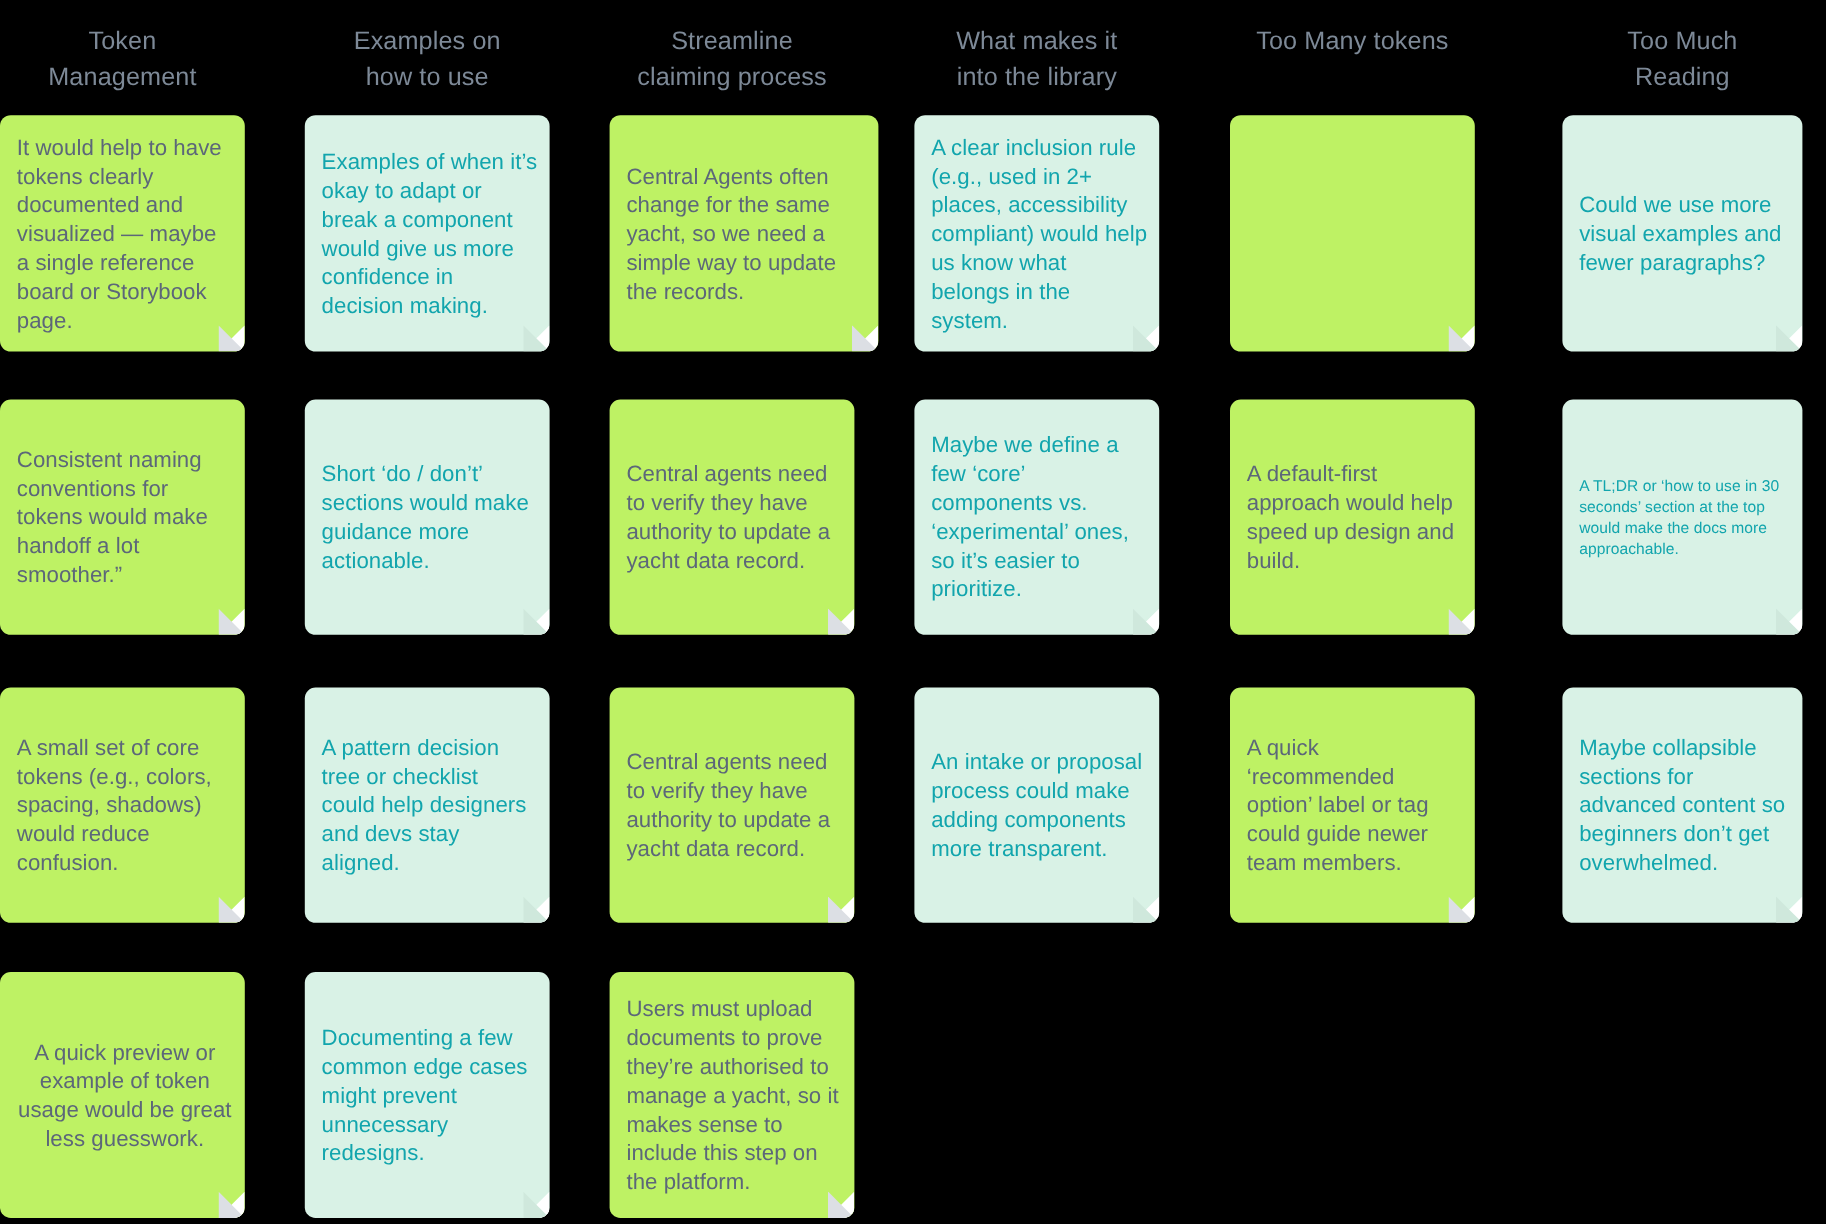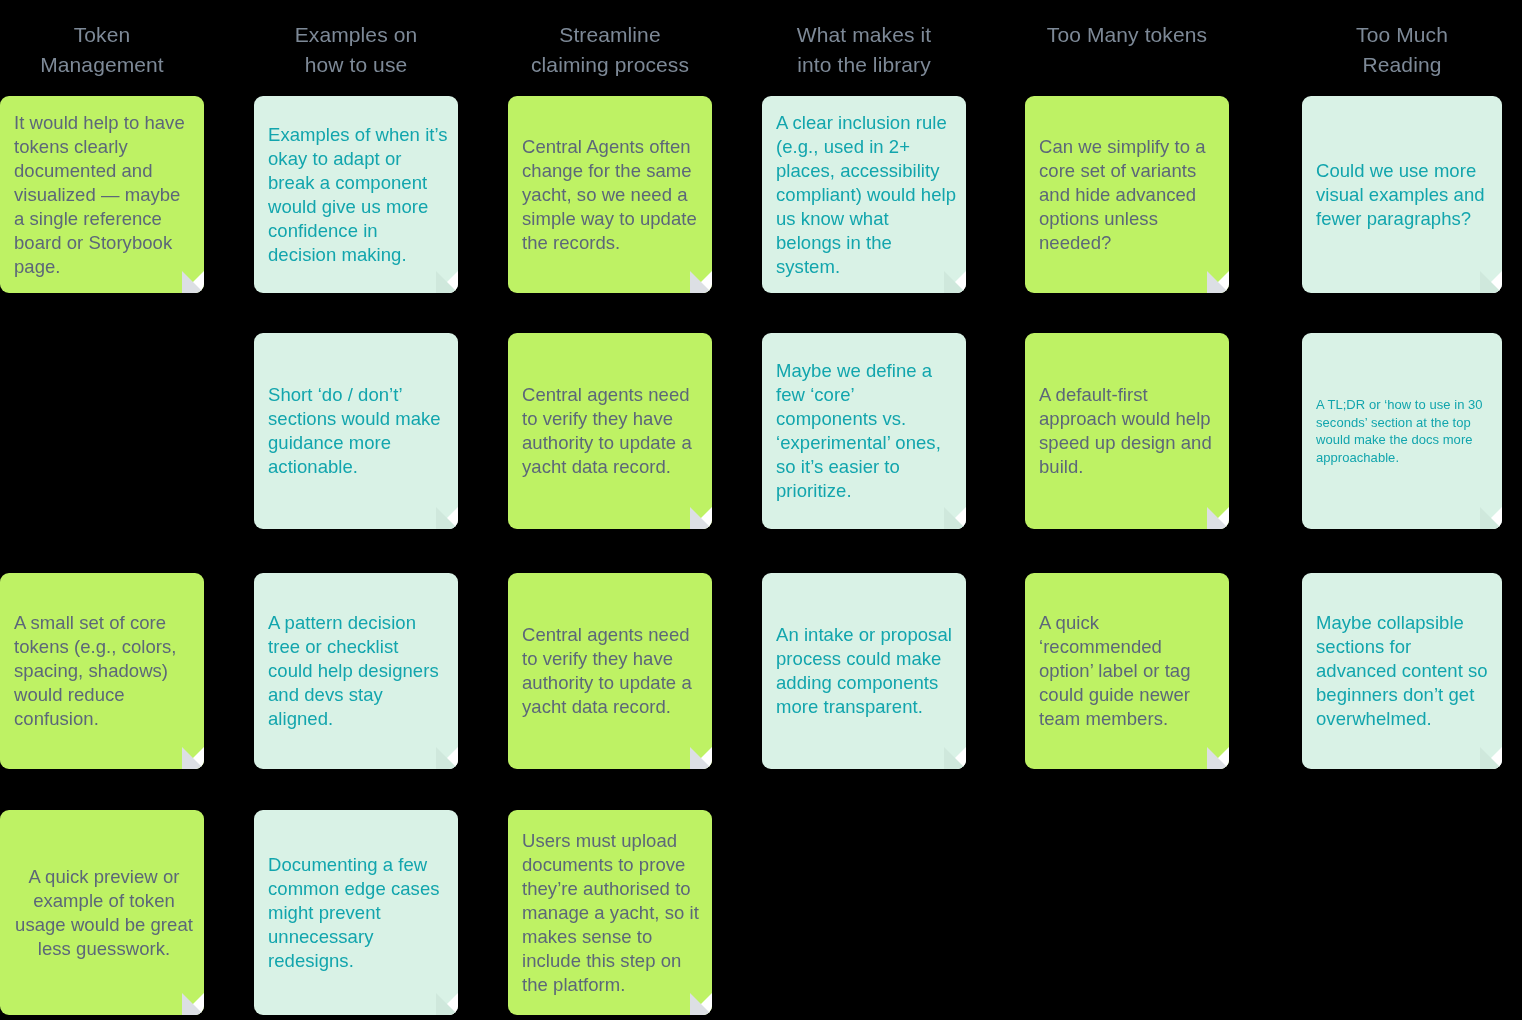--- a/index.html
+++ b/index.html
@@ -106,20 +106,27 @@
       <div class="column-header">Token
 Management</div>
     </div>
     <div class="card gray" style="left: 0px; top: 96px; width: 204px; height: 197px;">
       <div class="inner">It would help to have tokens clearly documented and visualized — maybe a single reference board or Storybook page.</div>
       <div class="fold">
         <div class="tri-back"></div>
         <div class="tri-front"></div>
       </div>
     </div>
+    <div class="card gray" style="left: 0px; top: 333px; width: 204px; height: 196px;">
+      <div class="inner">Consistent naming conventions for tokens would make handoff a lot smoother.”</div>
+      <div class="fold">
+        <div class="tri-back"></div>
+        <div class="tri-front"></div>
+      </div>
+    </div>
     <div class="card gray" style="left: 0px; top: 573px; width: 204px; height: 196px;">
       <div class="inner">A small set of core tokens (e.g., colors, spacing, shadows) would reduce confusion.</div>
       <div class="fold">
         <div class="tri-back"></div>
         <div class="tri-front"></div>
       </div>
     </div>
     <div class="card gray" style="left: 0px; top: 810px; width: 204px; height: 205px; text-align: center;">
       <div class="inner">A quick preview or example of token usage would be great less guesswork.</div>
       <div class="fold">
@@ -156,21 +163,21 @@
       <div class="inner">Documenting a few common edge cases might prevent unnecessary redesigns.</div>
       <div class="fold">
         <div class="tri-back"></div>
         <div class="tri-front"></div>
       </div>
     </div>
     <div class="column" style="left: 508px; width: 204px;">
       <div class="column-header">Streamline
 claiming process</div>
     </div>
-    <div class="card gray" style="left: 508px; top: 96px; width: 204px; height: 197px;">
+    <div class="card gray" style="left: 508px; top: 96px; width: 224px; height: 197px;">
       <div class="inner">Central Agents often change for the same yacht, so we need a simple way to update the records.</div>
       <div class="fold">
         <div class="tri-back"></div>
         <div class="tri-front"></div>
       </div>
     </div>
     <div class="card gray" style="left: 508px; top: 333px; width: 204px; height: 196px;">
       <div class="inner">Central agents need to verify they have authority to update a yacht data record.</div>
       <div class="fold">
         <div class="tri-back"></div>
@@ -213,21 +220,20 @@
       <div class="inner">An intake or proposal process could make adding components more transparent.</div>
       <div class="fold">
         <div class="tri-back"></div>
         <div class="tri-front"></div>
       </div>
     </div>
     <div class="column" style="left: 1025px; width: 204px;">
       <div class="column-header">Too Many tokens</div>
     </div>
     <div class="card gray" style="left: 1025px; top: 96px; width: 204px; height: 197px;">
-      <div class="inner">Can we simplify to a core set of variants and hide advanced options unless needed?</div>
       <div class="fold">
         <div class="tri-back"></div>
         <div class="tri-front"></div>
       </div>
     </div>
     <div class="card gray" style="left: 1025px; top: 333px; width: 204px; height: 196px;">
       <div class="inner">A default-first approach would help speed up design and build.</div>
       <div class="fold">
         <div class="tri-back"></div>
         <div class="tri-front"></div>

